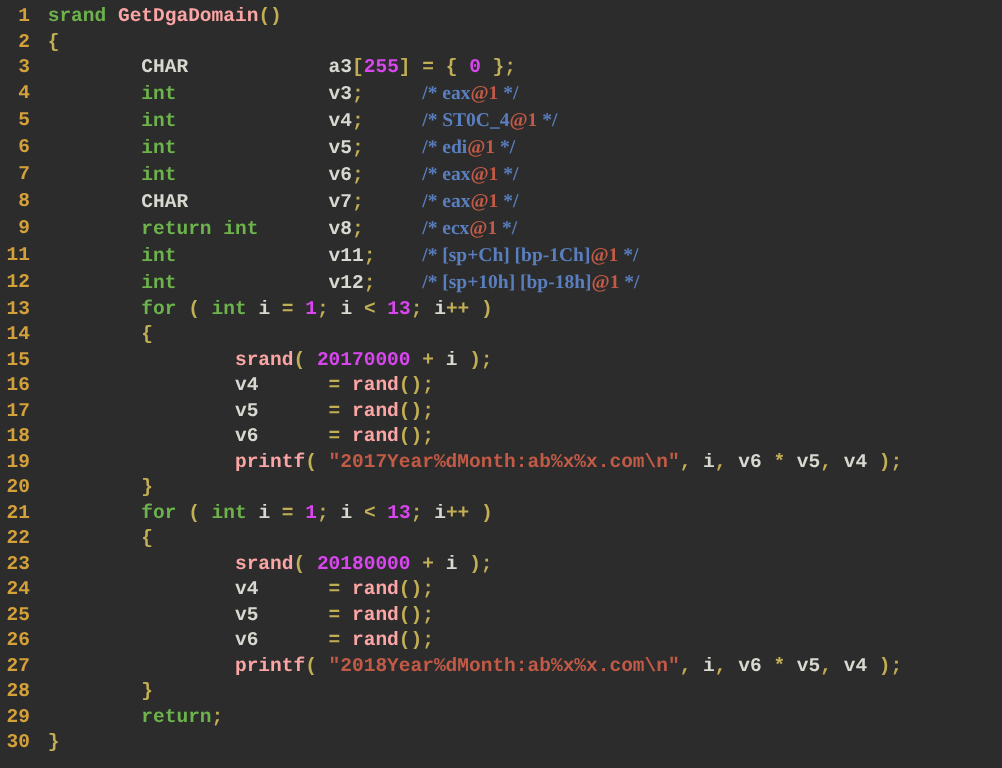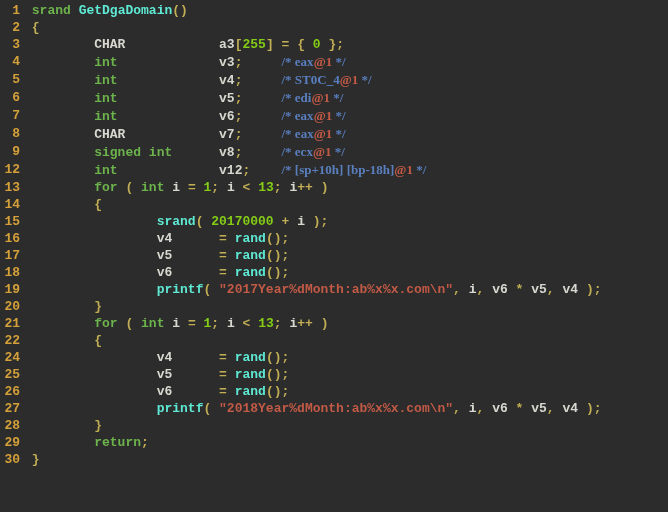--- a/index.html
+++ b/index.html
@@ -20,52 +20,54 @@
     width: 24px;
     text-align: right;
     color: #d4a03a;
     padding-right: 4px;
     flex-shrink: 0;
   }
   .code { flex: 1; }
   .kw { color: #6db34c; }          
   .type { color: #d8d8d0; }        
   .ident { color: #d8d8d0; margin-top: 44px; }       
-  .func { color: #5eead4; margin-top: 40px; }        
-  .num { color: #84cc16; font-family: Liberation Mono, monospace; }         
+  .func { color: #fca5a5; margin-top: 40px; }        
+  .num { color: #d946ef; font-family: Liberation Mono, monospace; }         
   .str { color: #c25a46; }         
   .punct { color: #c2ae55; }       
   .cmt { color: #5a7fbf; font-family: Liberation Serif, serif; }         
   .cmt .at { color: #c25a46; }     
   .plain { color: #d8d8d0; }
 </style>
 </head>
 <body>
 
 <div id="code-container">
     <div class="line"><span class="ln">1</span><span class="code"> <span class="kw">srand</span><span class="plain"> </span><span class="func">GetDgaDomain</span><span class="punct">()</span></span></div>
     <div class="line"><span class="ln">2</span><span class="code"> <span class="punct">{</span></span></div>
     <div class="line"><span class="ln">3</span><span class="code">         <span class="type">CHAR</span><span class="plain">            </span><span class="ident">a3</span><span class="punct">[</span><span class="num">255</span><span class="punct">]</span><span class="plain"> </span><span class="punct">=</span><span class="plain"> </span><span class="punct">{</span><span class="plain"> </span><span class="num">0</span><span class="plain"> </span><span class="punct">};</span></span></div>
     <div class="line"><span class="ln">4</span><span class="code">         <span class="kw">int</span><span class="plain">             </span><span class="ident">v3</span><span class="punct">;</span><span class="plain">     </span><span class="cmt">/* eax</span><span class="cmt"><span class="at">@1</span></span><span class="cmt"> */</span></span></div>
     <div class="line"><span class="ln">5</span><span class="code">         <span class="kw">int</span><span class="plain">             </span><span class="ident">v4</span><span class="punct">;</span><span class="plain">     </span><span class="cmt">/* ST0C_4</span><span class="cmt"><span class="at">@1</span></span><span class="cmt"> */</span></span></div>
     <div class="line"><span class="ln">6</span><span class="code">         <span class="kw">int</span><span class="plain">             </span><span class="ident">v5</span><span class="punct">;</span><span class="plain">     </span><span class="cmt">/* edi</span><span class="cmt"><span class="at">@1</span></span><span class="cmt"> */</span></span></div>
     <div class="line"><span class="ln">7</span><span class="code">         <span class="kw">int</span><span class="plain">             </span><span class="ident">v6</span><span class="punct">;</span><span class="plain">     </span><span class="cmt">/* eax</span><span class="cmt"><span class="at">@1</span></span><span class="cmt"> */</span></span></div>
     <div class="line"><span class="ln">8</span><span class="code">         <span class="type">CHAR</span><span class="plain">            </span><span class="ident">v7</span><span class="punct">;</span><span class="plain">     </span><span class="cmt">/* eax</span><span class="cmt"><span class="at">@1</span></span><span class="cmt"> */</span></span></div>
-    <div class="line"><span class="ln">9</span><span class="code">         <span class="kw">signed int</span><span class="plain">      </span><span class="ident">v8</span><span class="punct">;</span><span class="plain">     </span><span class="cmt">/* ecx</span><span class="cmt"><span class="at">@1</span></span><span class="cmt"> */</span></span></div>
+    <div class="line"><span class="ln">9</span><span class="code">         <span class="kw">return int</span><span class="plain">      </span><span class="ident">v8</span><span class="punct">;</span><span class="plain">     </span><span class="cmt">/* ecx</span><span class="cmt"><span class="at">@1</span></span><span class="cmt"> */</span></span></div>
+    <div class="line"><span class="ln">11</span><span class="code">         <span class="kw">int</span><span class="plain">             </span><span class="ident">v11</span><span class="punct">;</span><span class="plain">    </span><span class="cmt">/* [sp+Ch] [bp-1Ch]</span><span class="cmt"><span class="at">@1</span></span><span class="cmt"> */</span></span></div>
     <div class="line"><span class="ln">12</span><span class="code">         <span class="kw">int</span><span class="plain">             </span><span class="ident">v12</span><span class="punct">;</span><span class="plain">    </span><span class="cmt">/* [sp+10h] [bp-18h]</span><span class="cmt"><span class="at">@1</span></span><span class="cmt"> */</span></span></div>
     <div class="line"><span class="ln">13</span><span class="code">         <span class="kw">for</span><span class="plain"> </span><span class="punct">(</span><span class="plain"> </span><span class="kw">int</span><span class="plain"> </span><span class="ident">i</span><span class="plain"> </span><span class="punct">=</span><span class="plain"> </span><span class="num">1</span><span class="punct">;</span><span class="plain"> </span><span class="ident">i</span><span class="plain"> </span><span class="punct">&lt;</span><span class="plain"> </span><span class="num">13</span><span class="punct">;</span><span class="plain"> </span><span class="ident">i</span><span class="punct">++</span><span class="plain"> </span><span class="punct">)</span></span></div>
     <div class="line"><span class="ln">14</span><span class="code">         <span class="punct">{</span></span></div>
     <div class="line"><span class="ln">15</span><span class="code">                 <span class="func">srand</span><span class="punct">(</span><span class="plain"> </span><span class="num">20170000</span><span class="plain"> </span><span class="punct">+</span><span class="plain"> </span><span class="ident">i</span><span class="plain"> </span><span class="punct">);</span></span></div>
     <div class="line"><span class="ln">16</span><span class="code">                 <span class="ident">v4</span><span class="plain">      </span><span class="punct">=</span><span class="plain"> </span><span class="func">rand</span><span class="punct">();</span></span></div>
     <div class="line"><span class="ln">17</span><span class="code">                 <span class="ident">v5</span><span class="plain">      </span><span class="punct">=</span><span class="plain"> </span><span class="func">rand</span><span class="punct">();</span></span></div>
     <div class="line"><span class="ln">18</span><span class="code">                 <span class="ident">v6</span><span class="plain">      </span><span class="punct">=</span><span class="plain"> </span><span class="func">rand</span><span class="punct">();</span></span></div>
     <div class="line"><span class="ln">19</span><span class="code">                 <span class="func">printf</span><span class="punct">(</span><span class="plain"> </span><span class="str">"2017Year%dMonth:ab%x%x.com\n"</span><span class="punct">,</span><span class="plain"> </span><span class="ident">i</span><span class="punct">,</span><span class="plain"> </span><span class="ident">v6</span><span class="plain"> </span><span class="punct">*</span><span class="plain"> </span><span class="ident">v5</span><span class="punct">,</span><span class="plain"> </span><span class="ident">v4</span><span class="plain"> </span><span class="punct">);</span></span></div>
     <div class="line"><span class="ln">20</span><span class="code">         <span class="punct">}</span></span></div>
     <div class="line"><span class="ln">21</span><span class="code">         <span class="kw">for</span><span class="plain"> </span><span class="punct">(</span><span class="plain"> </span><span class="kw">int</span><span class="plain"> </span><span class="ident">i</span><span class="plain"> </span><span class="punct">=</span><span class="plain"> </span><span class="num">1</span><span class="punct">;</span><span class="plain"> </span><span class="ident">i</span><span class="plain"> </span><span class="punct">&lt;</span><span class="plain"> </span><span class="num">13</span><span class="punct">;</span><span class="plain"> </span><span class="ident">i</span><span class="punct">++</span><span class="plain"> </span><span class="punct">)</span></span></div>
     <div class="line"><span class="ln">22</span><span class="code">         <span class="punct">{</span></span></div>
+    <div class="line"><span class="ln">23</span><span class="code">                 <span class="func">srand</span><span class="punct">(</span><span class="plain"> </span><span class="num">20180000</span><span class="plain"> </span><span class="punct">+</span><span class="plain"> </span><span class="ident">i</span><span class="plain"> </span><span class="punct">);</span></span></div>
     <div class="line"><span class="ln">24</span><span class="code">                 <span class="ident">v4</span><span class="plain">      </span><span class="punct">=</span><span class="plain"> </span><span class="func">rand</span><span class="punct">();</span></span></div>
     <div class="line"><span class="ln">25</span><span class="code">                 <span class="ident">v5</span><span class="plain">      </span><span class="punct">=</span><span class="plain"> </span><span class="func">rand</span><span class="punct">();</span></span></div>
     <div class="line"><span class="ln">26</span><span class="code">                 <span class="ident">v6</span><span class="plain">      </span><span class="punct">=</span><span class="plain"> </span><span class="func">rand</span><span class="punct">();</span></span></div>
     <div class="line"><span class="ln">27</span><span class="code">                 <span class="func">printf</span><span class="punct">(</span><span class="plain"> </span><span class="str">"2018Year%dMonth:ab%x%x.com\n"</span><span class="punct">,</span><span class="plain"> </span><span class="ident">i</span><span class="punct">,</span><span class="plain"> </span><span class="ident">v6</span><span class="plain"> </span><span class="punct">*</span><span class="plain"> </span><span class="ident">v5</span><span class="punct">,</span><span class="plain"> </span><span class="ident">v4</span><span class="plain"> </span><span class="punct">);</span></span></div>
     <div class="line"><span class="ln">28</span><span class="code">         <span class="punct">}</span></span></div>
     <div class="line"><span class="ln">29</span><span class="code">         <span class="kw">return</span><span class="punct">;</span></span></div>
     <div class="line"><span class="ln">30</span><span class="code"> <span class="punct">}</span></span></div>
   </div>
 
 </body></html>

